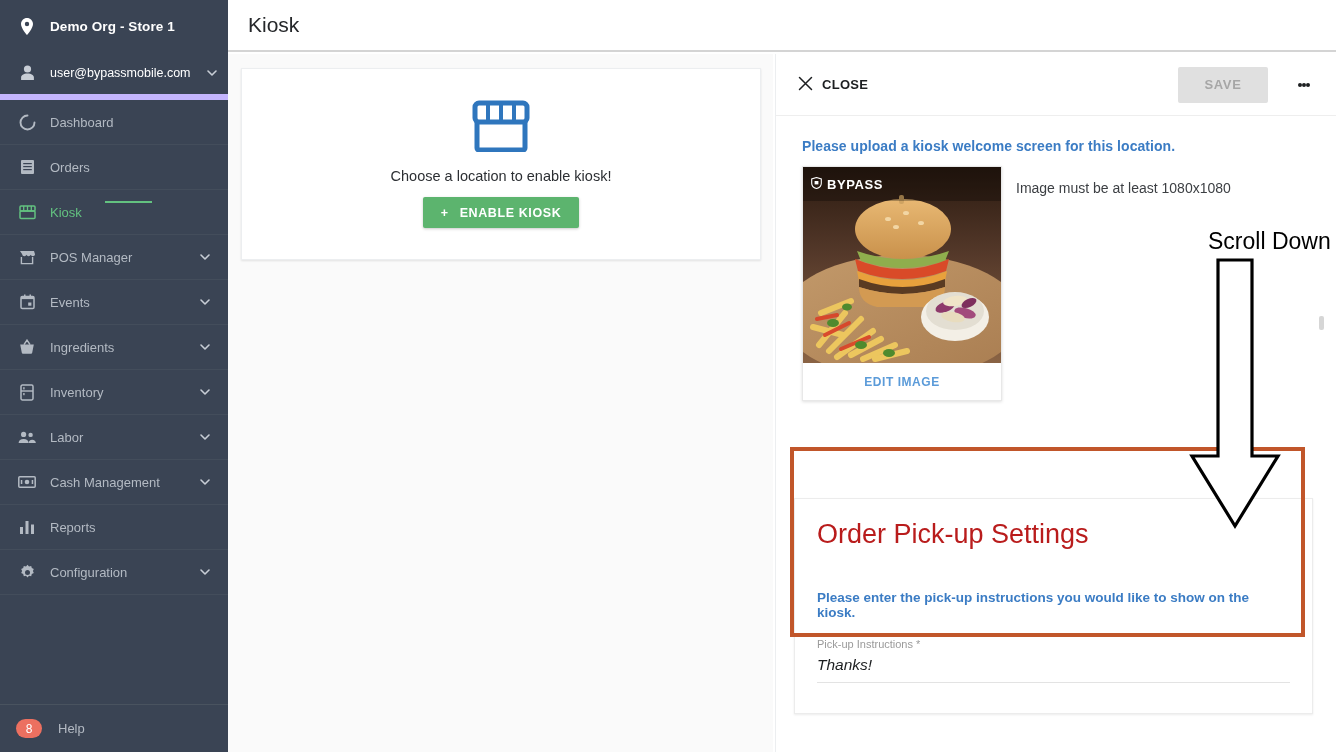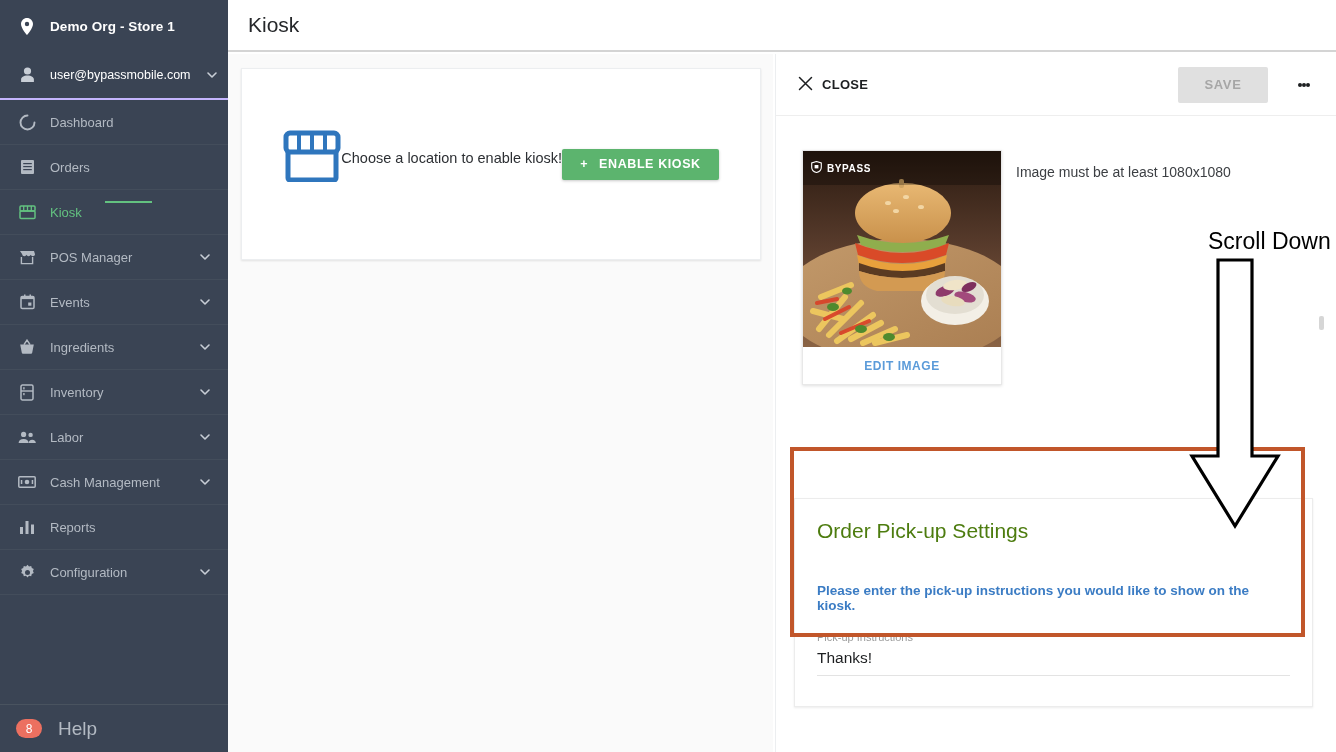--- a/index.html
+++ b/index.html
@@ -24,21 +24,21 @@
     background: #3a4454;
   }
   .org-row .label {
     color: #ffffff; font-size: 13.5px; font-weight: bold;
     letter-spacing: .1px;
   }
   .user-row {
     height: 48px; display: flex; align-items: center;
     padding: 0 14px 0 18px; gap: 14px;
     background: #3a4454;
-    border-bottom: 2px solid #c4b5fd;
+    border-bottom: 6px solid #c4b5fd;
   }
   .user-row .label {
     color: #ffffff; font-size: 12.5px; flex: 1;
   }
   .nav { flex: 1; overflow: hidden; background:#3a4454; }
   .nav-item {
     height: 45px; display: flex; align-items: center;
     padding: 0 16px 0 18px; gap: 14px;
     border-bottom: 1px solid #434d5b;
     position: relative;
@@ -59,21 +59,21 @@
     height: 48px; display: flex; align-items: center;
     padding: 0 14px 0 16px; gap: 16px;
     background: #3a4454; border-top: 1px solid #49535f;
   }
   .badge {
     width: 26px; height: 19px; border-radius: 10px;
     background: #ec7060; color: #fff; font-size: 12px;
     display: flex; align-items: center; justify-content: center;
     font-weight: 500;
   }
-  .help-row .label { color: #b3bac3; font-size: 19px; }
+  .help-row .label { color: #b3bac3; font-size: 13px; }
 
   
   .topbar {
     position: absolute; left: 228px; top: 0;
     width: 1108px; height: 52px;
     background: #ffffff;
     border-bottom: 2px solid #d4d4d4;
     display: flex; align-items: center;
     padding-left: 20px;
   }
@@ -88,21 +88,21 @@
   .left-pane {
     position: absolute; left: 0; top: 0; width: 547px; height: 698px;
     background: #fafafa;
   }
   .empty-card {
     position: absolute; left: 13px; top: 14px;
     width: 520px; height: 192px;
     background: #ffffff;
     border: 1px solid #eceef0;
     box-shadow: 0 1px 2px rgba(0,0,0,.10);
-    display: flex; flex-direction: row;
+    display: flex; flex-direction: column;
     align-items: center; justify-content: center;
     gap: 0;
   }
   .store-icon { margin-bottom: 12px; }
   .empty-text { font-size: 14.5px; color: #2c2f33; margin-bottom: 13px; }
   .enable-btn {
     background: #5cb46e; color: #ffffff;
     border: none; border-radius: 2px;
     height: 31px; padding: 0 18px;
     font-size: 12.5px; font-weight: bold; letter-spacing: .6px;
@@ -156,51 +156,52 @@
     box-shadow: 0 1px 3px rgba(0,0,0,.13);
   }
   .img-thumb {
     width: 198px; height: 196px; position: relative; overflow: hidden;
     background: #2a1c12;
   }
   .bypass-tag {
     position: absolute; left: 8px; top: 8px; z-index: 4;
     display: flex; align-items: center; gap: 5px;
   }
-  .bypass-tag .bt { color: #fff; font-size: 10px; font-weight: bold; letter-spacing: .6px; }
+  .bypass-tag .bt { color: #fff; font-size: 13px; font-weight: bold; letter-spacing: .6px; }
   .edit-image {
     height: 37px; display: flex; align-items: center; justify-content: center;
     color: #5b9bd9; font-size: 12px; font-weight: bold; letter-spacing: .55px;
     cursor: pointer; background: #fff;
   }
   .img-hint {
     font-size: 14px; color: #3c3f43; padding-left: 14px; padding-top: 14px;
   }
 
   
   .pickup-wrap {
     position: absolute; left: 18px; top: 382px;
     width: 519px;
   }
   .pickup-card {
     background: #ffffff;
     border: 1px solid #ececec;
     box-shadow: 0 1px 2px rgba(0,0,0,.08);
     padding: 20px 22px 30px 22px;
   }
-  .pickup-title { font-size: 21px; color: #4d7c0f; font-weight: normal; }
+  .pickup-title { font-size: 27px; color: #b91c1c; font-weight: normal; }
   .pickup-note {
     color: #3b7cc4; font-size: 13.5px; font-weight: bold;
     margin-top: 40px;
   }
   .field { margin-top: 18px; }
   .field .flabel { font-size: 11px; color: #9a9a9a; }
   .field .fvalue {
     font-size: 15.5px; color: #1d1f21; padding: 6px 0 8px 0;
     border-bottom: 1px solid #e3e3e3;
+    font-style: italic;
   }
   .red-outline {
     position: absolute; left: 790px; top: 447px;
     width: 515px; height: 190px;
     border: 4px solid #c1562a;
     pointer-events: none; z-index: 30;
   }
 
   
   .annot-label {
@@ -458,20 +459,21 @@
         <button class="save-btn">SAVE</button>
         <span class="kebab">
           <span></span>
             <span></span>
             <span></span>
         </span>
       </div>
 
       <div class="rp-body">
 
+        <div class="blue-note">Please upload a kiosk welcome screen for this location.</div>
 
         <div class="img-row">
           <div class="img-card">
             <div class="img-thumb">
               <svg width="198" height="196" viewBox="0 0 198 196" style="position:absolute;left:0;top:0;">
                 <defs>
                   <linearGradient id="bgw" x1="0" y1="0" x2="0" y2="1">
                     <stop offset="0" stop-color="#2a1a10"></stop>
                       <stop offset="0.45" stop-color="#55392a"></stop>
                       <stop offset="1" stop-color="#8a6344"></stop>

